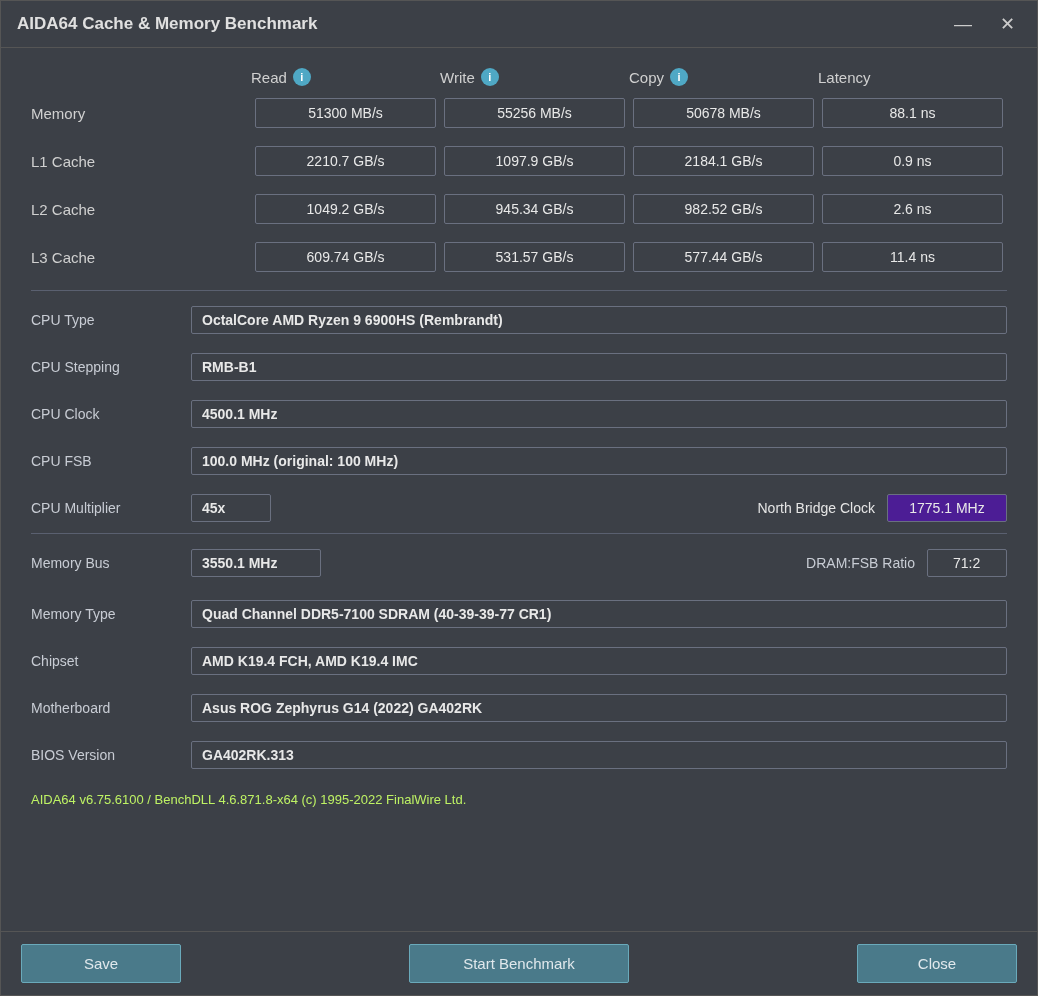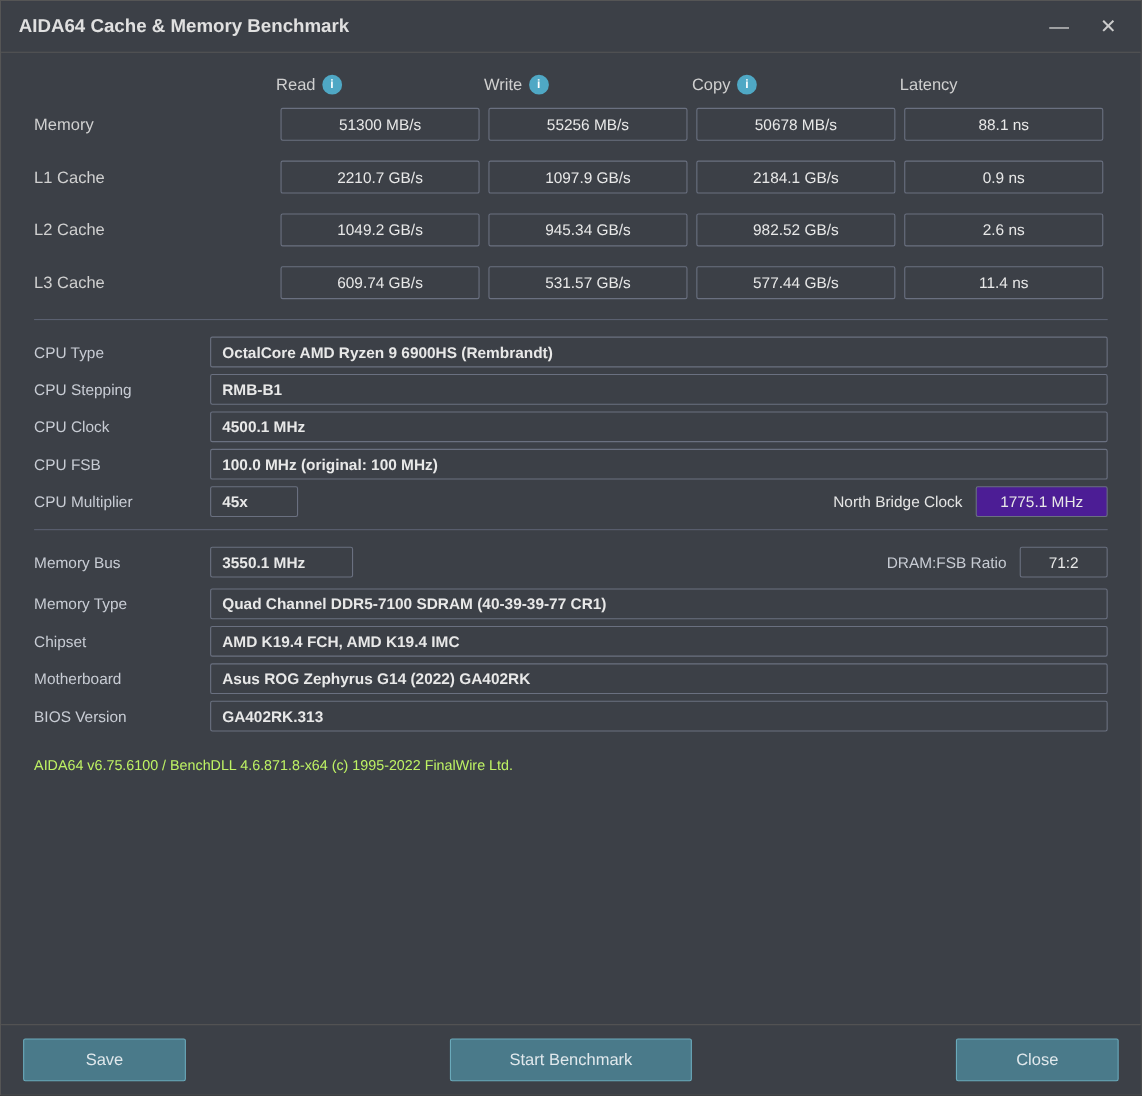--- a/index.html
+++ b/index.html
@@ -103,21 +103,21 @@
     
     .divider {
       border: none;
       border-top: 1px solid #5a6070;
       margin: 10px 0 14px 0;
     }
     
     .info-grid {
       display: flex;
       flex-direction: column;
-      gap: 4px;
+      gap: 17px;
     }
     .info-row {
       display: flex;
       align-items: center;
       min-height: 30px;
     }
     .info-label {
       color: #c8ccd4;
       font-size: 14px;
       width: 160px;
@@ -174,42 +174,42 @@
       white-space: nowrap;
     }
     .dram-value {
       border: 1px solid #6a7080;
       background: #3c4047;
       color: #e8e8e8;
       font-size: 14px;
       padding: 5px 25px;
       border-radius: 2px;
       min-width: 80px;
-      text-align: center;
+      text-align: left;
     }
     .footer-note {
       text-align: left;
       color: #bef264;
       font-size: 13px;
       margin-top: 14px;
       padding: 8px 0;
     }
     .bottom-bar {
       padding: 12px 20px;
       display: flex;
       justify-content: space-between;
       border-top: 1px solid #555;
       background: #3c4047;
     }
     .bottom-btn {
       background: #4a7a8a;
       color: #e0e8ec;
       border: 1px solid #6aaabb;
       padding: 10px 0;
-      width: 148px;
+      width: 160px;
       font-size: 15px;
       cursor: pointer;
       border-radius: 2px;
       text-align: center;
     }
     .bottom-btn-center {
       background: #4a7a8a;
       color: #e0e8ec;
       border: 1px solid #6aaabb;
       padding: 10px 0;

